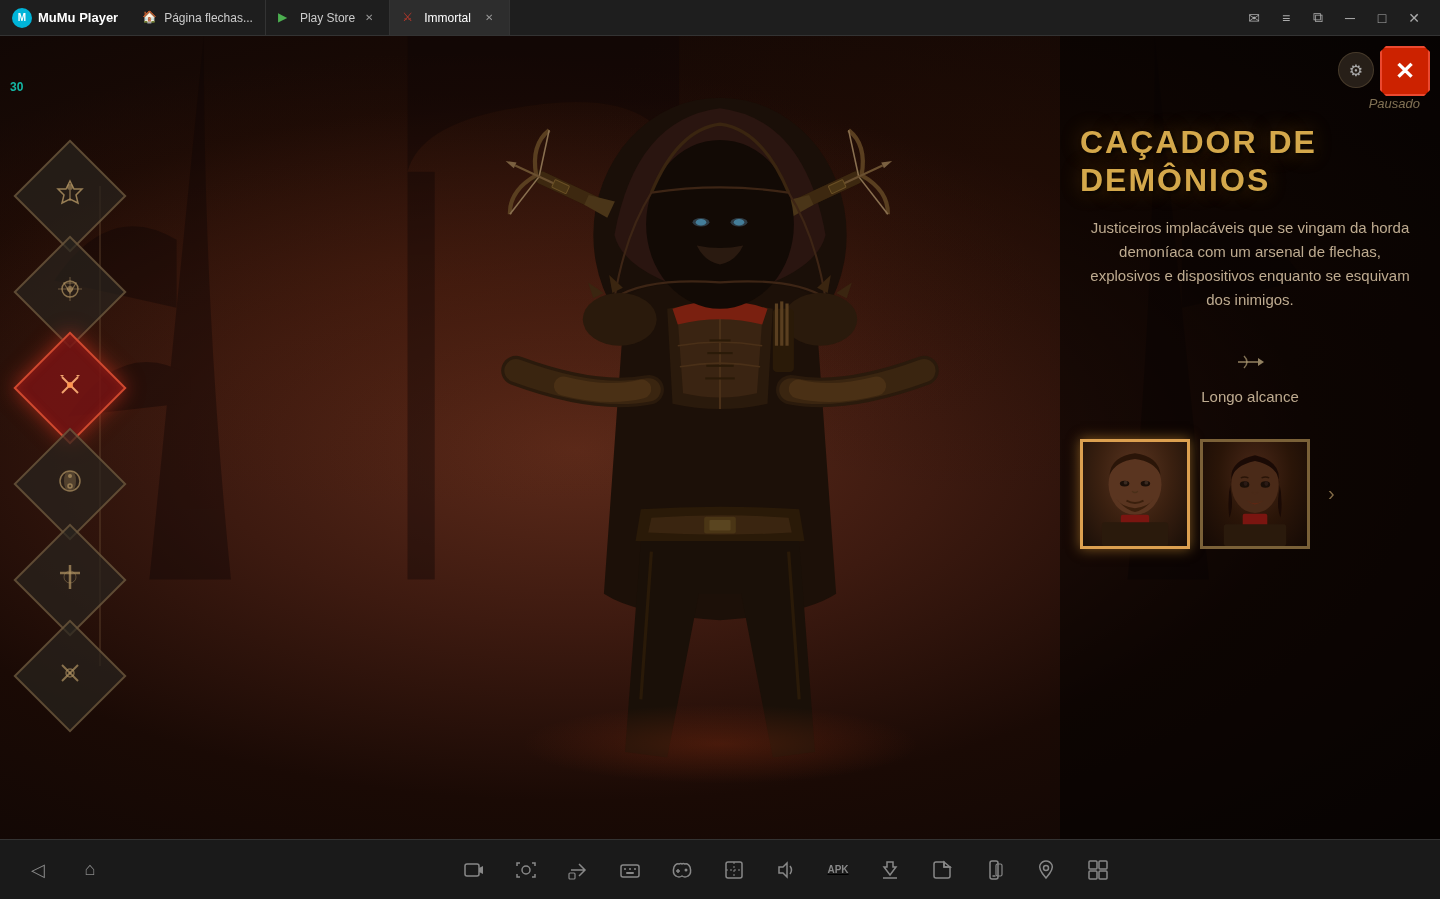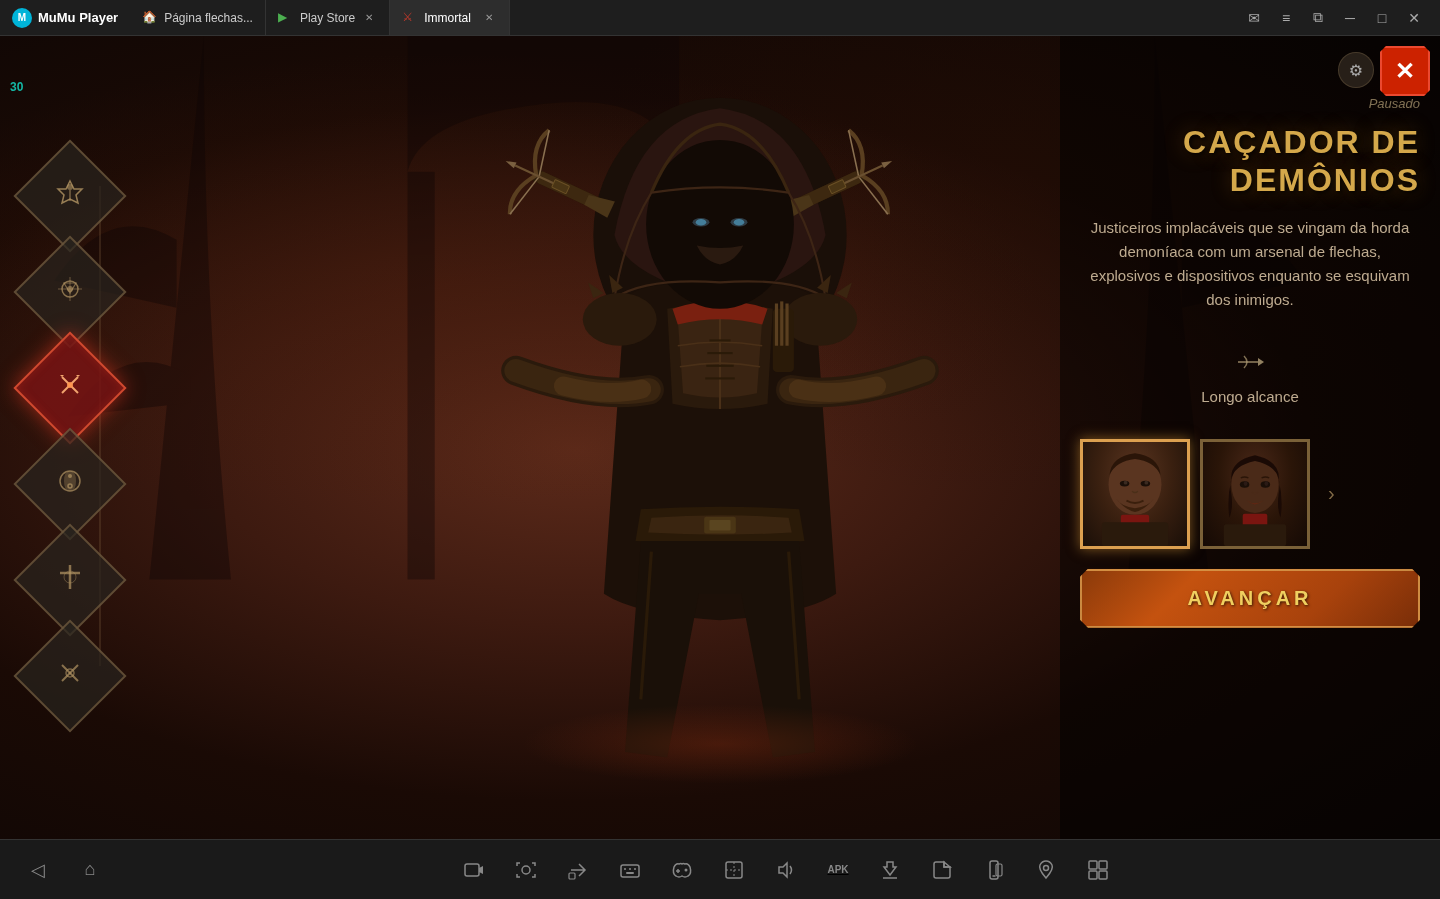--- a/index.html
+++ b/index.html
@@ -215,21 +215,21 @@
 
     .paused-label {
       text-align: right;
       color: rgba(180,160,120,0.7);
       font-size: 13px;
       margin-bottom: 12px;
       font-style: italic;
     }
 
     .class-title {
-      text-align: right;
+      text-align: left;
       margin-bottom: 16px;
     }
     .class-title h1 {
       font-size: 32px;
       font-weight: 900;
       color: #d4a84b;
       text-transform: uppercase;
       letter-spacing: 2px;
       text-shadow: 2px 2px 4px rgba(0,0,0,0.8), 0 0 20px rgba(180,120,30,0.4);
       line-height: 1.2;
@@ -760,21 +760,20 @@
 
             <rect x="42" y="76" width="26" height="15" fill="#7a1510" rx="2"></rect>
             <rect x="22" y="87" width="66" height="23" fill="#2a1a0c" rx="3"></rect>
           </svg>
         </div>
       </div>
 
       <div class="portrait-chevron">›</div>
     </div>
 
-    <button class="advance-btn">AVANÇAR</button>
   </div>
 </div>
 
 <div id="bottom-toolbar">
   <div class="toolbar-left">
     <div class="toolbar-btn">◁</div>
     <div class="toolbar-btn">⌂</div>
   </div>
 
   <div class="toolbar-center">

